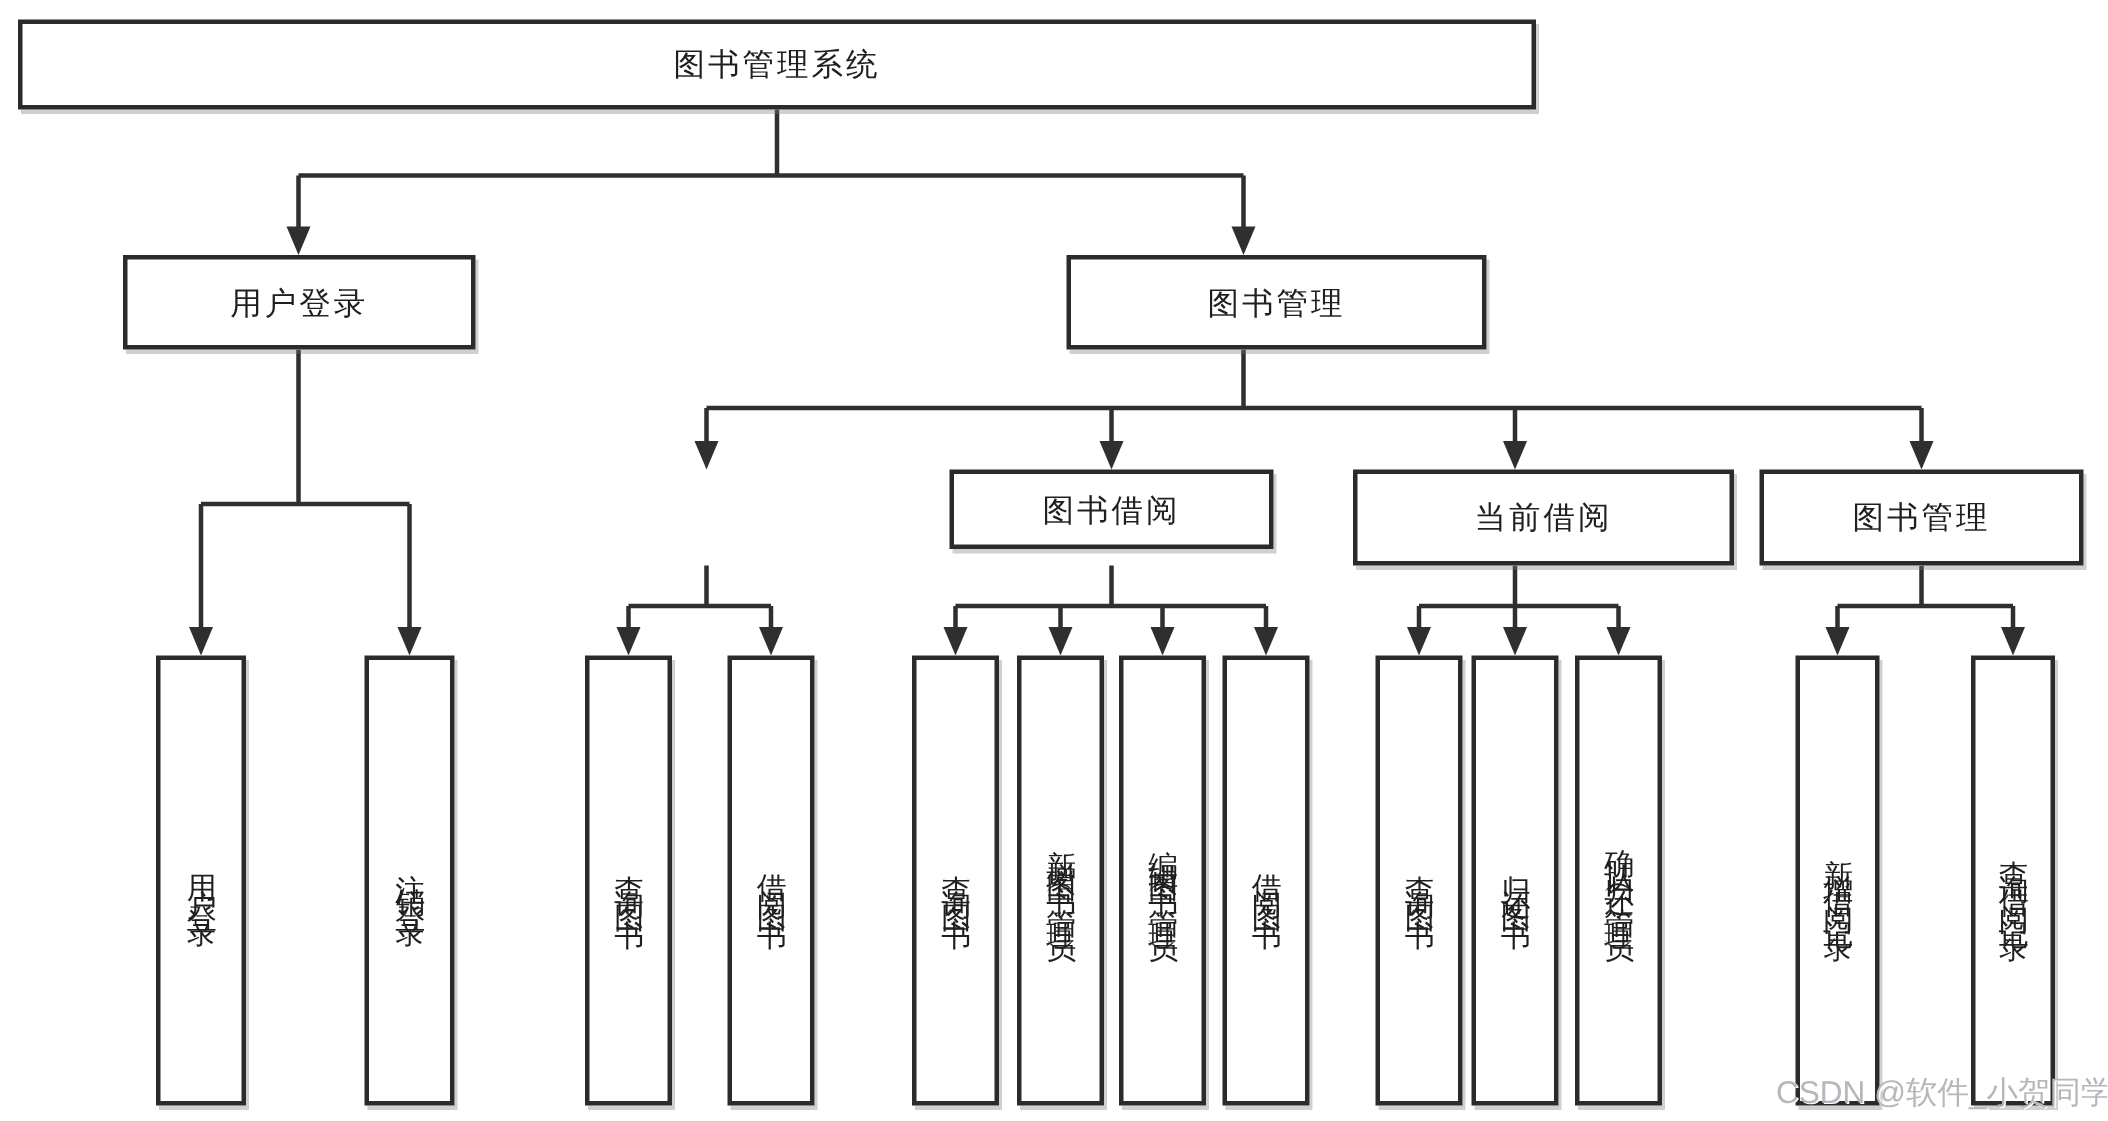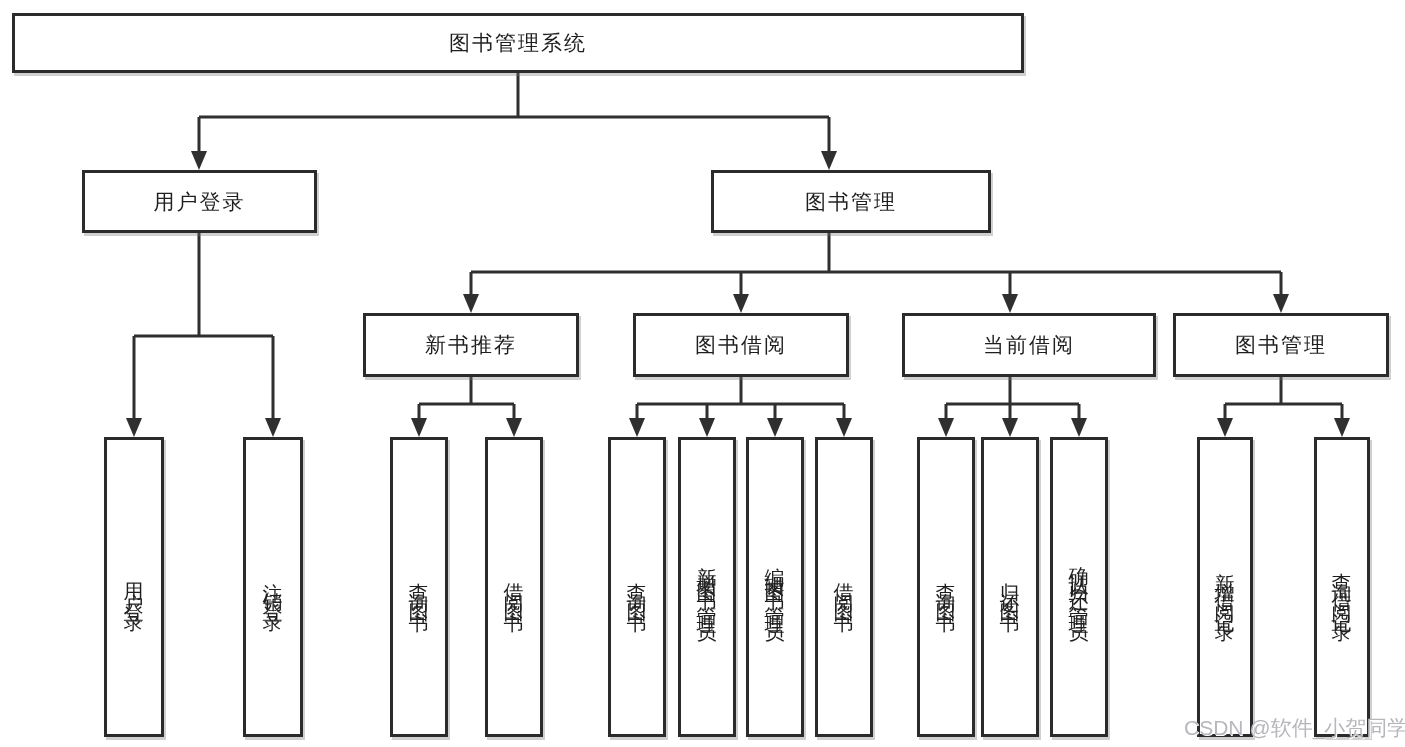--- a/index.html
+++ b/index.html
@@ -102,24 +102,21 @@
     <span class="hlabel">图书管理系统</span>
   </div>
 
   <div class="box" style="left:82px; top:170px; width:235px; height:63px;">
     <span class="hlabel">用户登录</span>
   </div>
   <div class="box" style="left:711px; top:170px; width:280px; height:63px;">
     <span class="hlabel">图书管理</span>
   </div>
 
-  <div class="box" style="left:363px; top:313px; width:216px; height:64px;">
-    <span class="hlabel">新书推荐</span>
-  </div>
-  <div class="box" style="left:633px; top:313px; width:216px; height:64px;">
+  <div class="box" style="left:633px; top:313px; width:216px; height:53px;">
     <span class="hlabel">图书借阅</span>
   </div>
   <div class="box" style="left:902px; top:313px; width:254px; height:64px;">
     <span class="hlabel">当前借阅</span>
   </div>
   <div class="box" style="left:1173px; top:313px; width:216px; height:64px;">
     <span class="hlabel">图书管理</span>
   </div>
 
   <div class="box vbox" style="left:104px; top:437px; width:60px; height:300px;">

